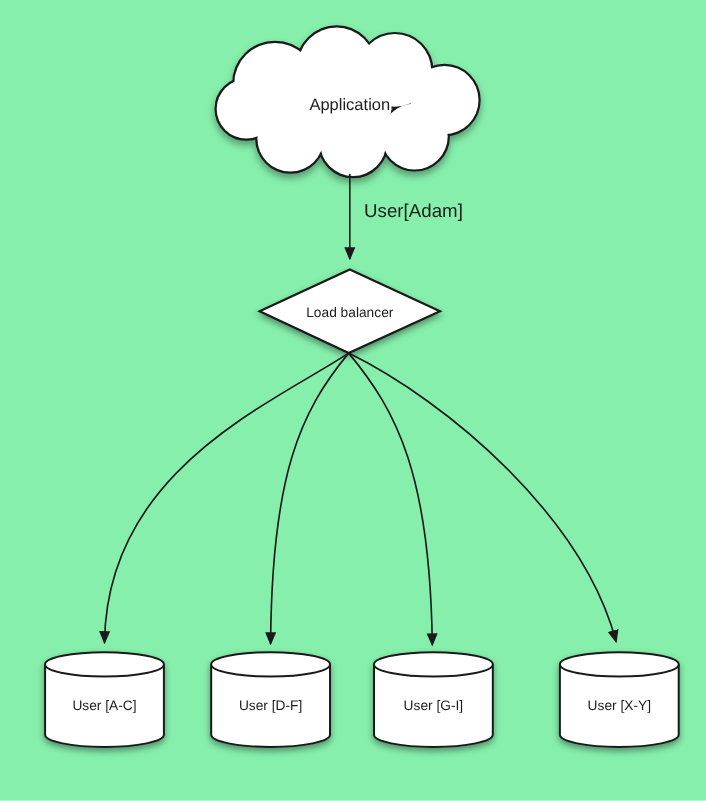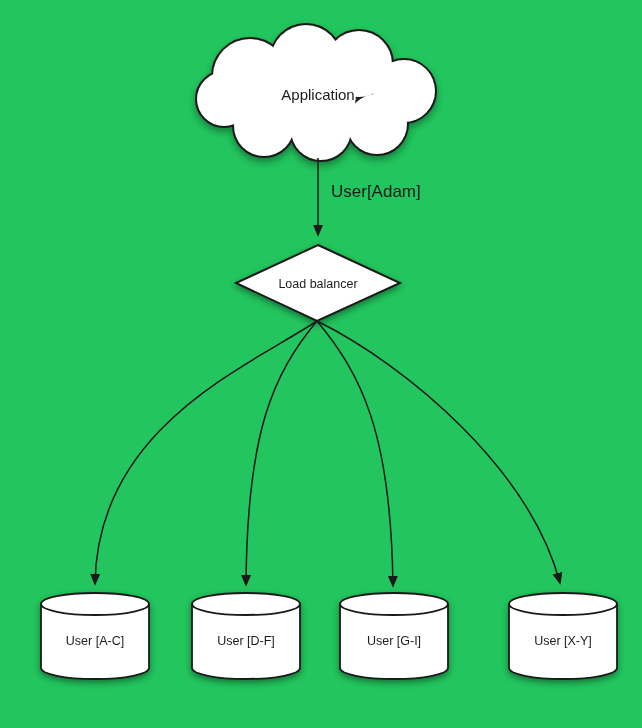--- a/index.html
+++ b/index.html
@@ -4,21 +4,21 @@
 <style>
   html, body {
     margin: 0;
     padding: 0;
     background: #ffffff;
   }
   .canvas {
     position: relative;
     width: 642px;
     height: 728px;
-    background: #22c55e;
+    background: #86efac;
     overflow: hidden;
   }
   svg { display: block; }
   text {
     font-family: "Liberation Sans", sans-serif;
     fill: #1c1c1c;
   }
   .node-shape {
     fill: #ffffff;
     stroke: #1a1a1a;

